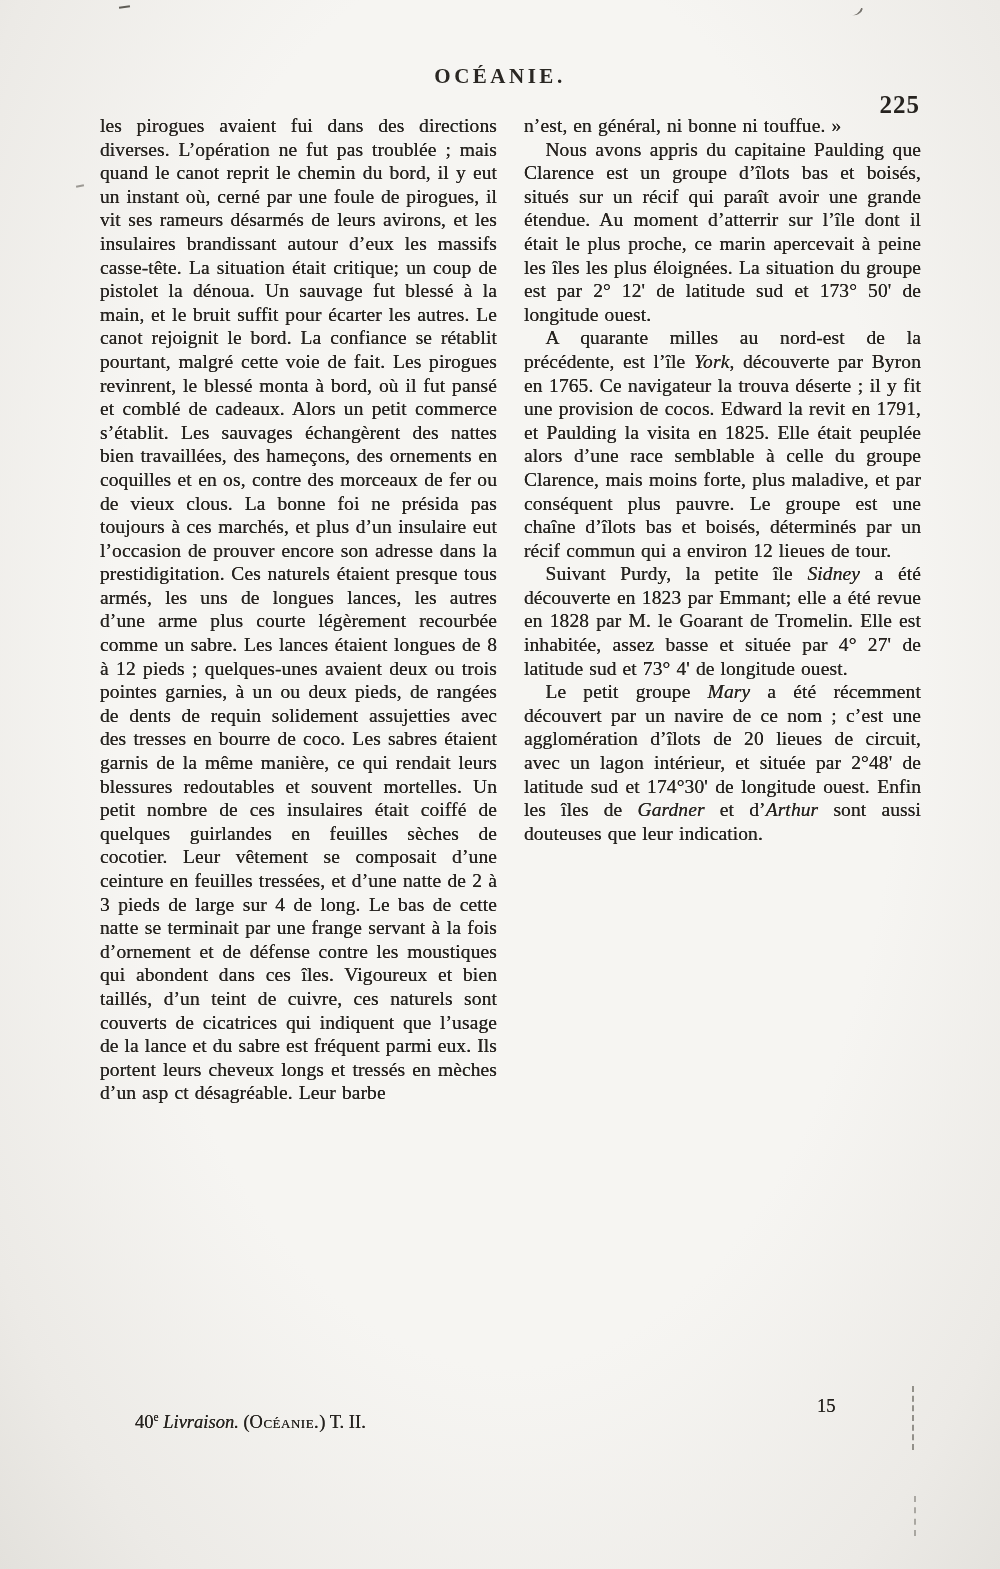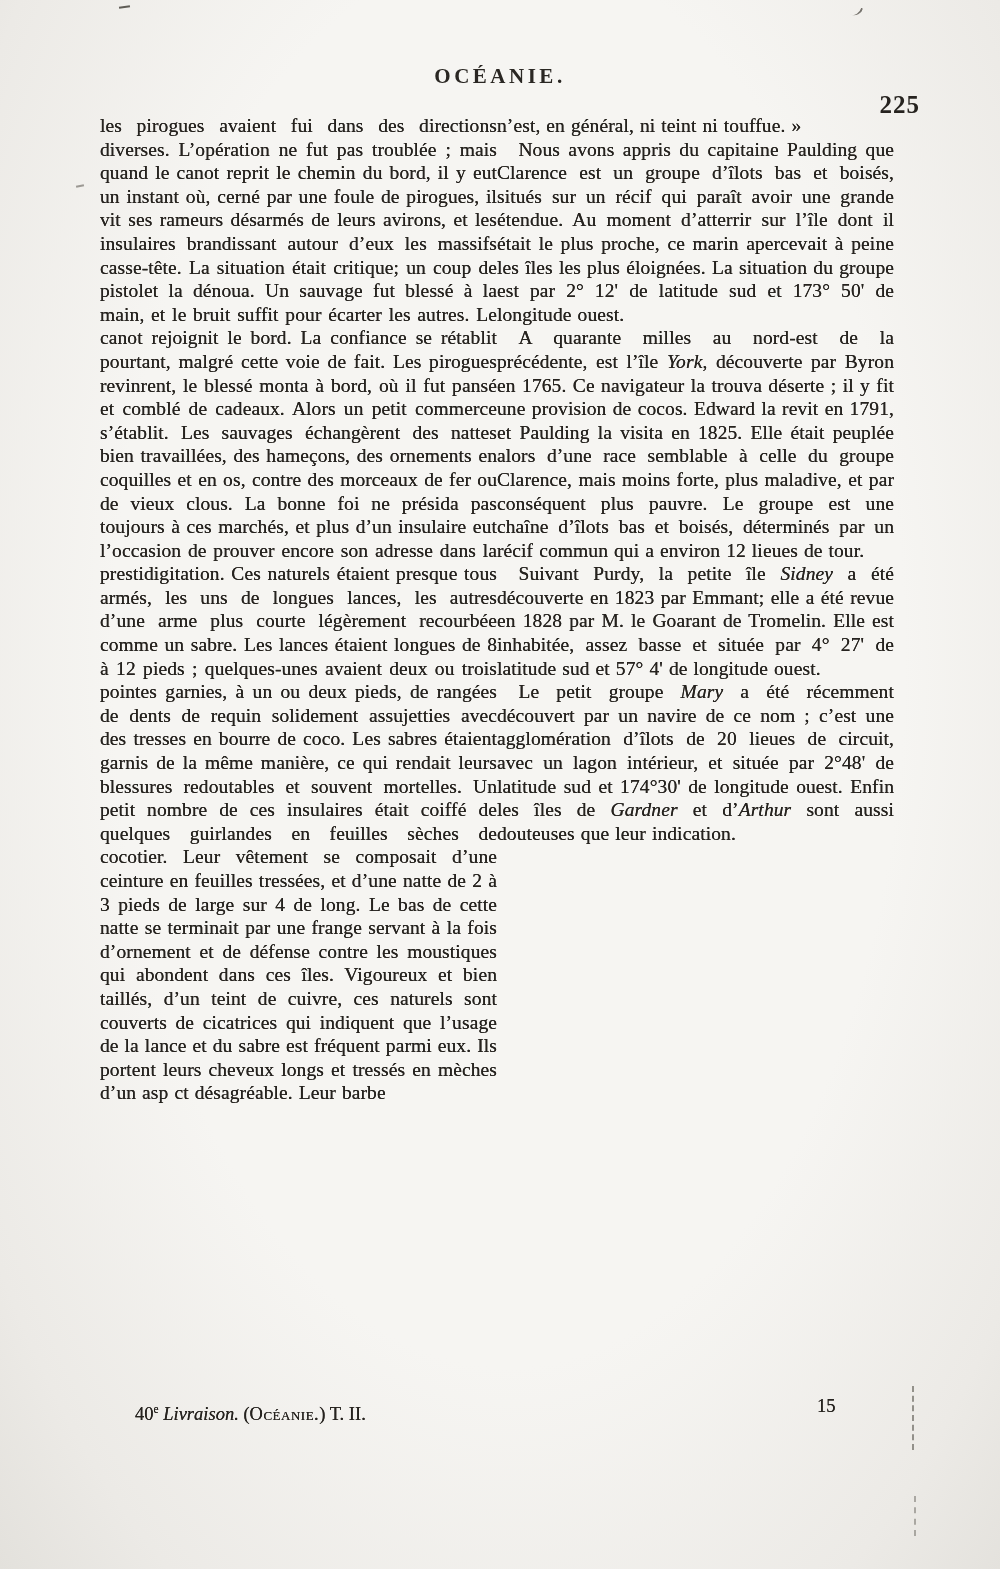--- a/index.html
+++ b/index.html
@@ -42,20 +42,21 @@
     font-weight: 700;
     letter-spacing: 1px;
     margin-top: 24px;
   }
   .columns {
     position: absolute;
     top: 114px;
     left: 100px;
     width: 822px;
     display: flex;
+    gap: 27px;
   }
   .column {
     width: 397px;
     font-size: 19.5px;
     line-height: 23.6px;
     text-align: justify;
     word-spacing: 1px;
     letter-spacing: 0.1px;
     hyphens: auto;
     -webkit-hyphens: auto;
@@ -75,21 +76,21 @@
     top: 1396px;
     left: 0;
     width: 1000px;
     height: 30px;
     font-size: 18.5px;
     text-shadow: 0 0 0.3px currentColor;
   }
   .imprint {
     position: absolute;
     left: 135px;
-    top: 8px;
+    top: 16px;
   }
   .page-number-bottom {
     position: absolute;
     left: 817px;
     top: 0;
     font-weight: 400;
   }
   
   .artifact { position: absolute; pointer-events: none; }
   .art-dash-topleft {
@@ -123,24 +124,24 @@
   <div class="header">
     <span class="running-title">OCÉANIE.</span>
     <span class="page-number-top">225</span>
   </div>
 
   <div class="columns">
     <div class="column column-left">
         <p class="para"><span>les pirogues avaient fui dans des directions diverses. L’opération ne fut pas troublée ; mais quand le canot reprit le chemin du bord, il y eut un instant où, cerné par une foule de pirogues, il vit ses rameurs désarmés de leurs avirons, et les insulaires brandissant autour d’eux les massifs casse-tête. La situation était critique; un coup de pistolet la dénoua. Un sauvage fut blessé à la main, et le bruit suffit pour écarter les autres. Le canot rejoignit le bord. La confiance se rétablit pourtant, malgré cette voie de fait. Les pirogues revinrent, le blessé monta à bord, où il fut pansé et comblé de cadeaux. Alors un petit commerce s’établit. Les sauvages échangèrent des nattes bien travaillées, des hameçons, des ornements en coquilles et en os, contre des morceaux de fer ou de vieux clous. La bonne foi ne présida pas toujours à ces marchés, et plus d’un insulaire eut l’occasion de prouver encore son adresse dans la prestidigitation. Ces naturels étaient presque tous armés, les uns de longues lances, les autres d’une arme plus courte légèrement recourbée comme un sabre. Les lances étaient longues de 8 à 12 pieds ; quelques-unes avaient deux ou trois pointes garnies, à un ou deux pieds, de rangées de dents de requin solidement assujetties avec des tresses en bourre de coco. Les sabres étaient garnis de la même manière, ce qui rendait leurs blessures redoutables et souvent mortelles. Un petit nombre de ces insulaires était coiffé de quelques guirlandes en feuilles sèches de cocotier. Leur vêtement se composait d’une ceinture en feuilles tressées, et d’une natte de 2 à 3 pieds de large sur 4 de long. Le bas de cette natte se terminait par une frange servant à la fois d’ornement et de défense contre les moustiques qui abondent dans ces îles. Vigoureux et bien taillés, d’un teint de cuivre, ces naturels sont couverts de cicatrices qui indiquent que l’usage de la lance et du sabre est fréquent parmi eux. Ils portent leurs cheveux longs et tressés en mèches d’un asp ct désagréable. Leur barbe</span></p>
       </div>
     <div class="column column-right">
-        <p class="para"><span>n’est, en général, ni teint ni touffue. »</span></p>
+        <p class="para"><span>n’est, en général, ni bonne ni touffue. »</span></p>
         <p class="para indent"><span>Nous avons appris du capitaine Paulding que Clarence est un groupe d’îlots bas et boisés, situés sur un récif qui paraît avoir une grande étendue. Au moment d’atterrir sur l’île dont il était le plus proche, ce marin apercevait à peine les îles les plus éloignées. La situation du groupe est par 2° 12' de latitude sud et 173° 50' de longitude ouest.</span></p>
         <p class="para indent"><span>A quarante milles au nord-est de la précédente, est l’île </span><span class="seg-italic">York</span><span>, découverte par Byron en 1765. Ce navigateur la trouva déserte ; il y fit une provision de cocos. Edward la revit en 1791, et Paulding la visita en 1825. Elle était peuplée alors d’une race semblable à celle du groupe Clarence, mais moins forte, plus maladive, et par conséquent plus pauvre. Le groupe est une chaîne d’îlots bas et boisés, déterminés par un récif commun qui a environ 12 lieues de tour.</span></p>
-        <p class="para indent"><span>Suivant Purdy, la petite île </span><span class="seg-italic">Sidney</span><span> a été découverte en 1823 par Emmant; elle a été revue en 1828 par M. le Goarant de Tromelin. Elle est inhabitée, assez basse et située par 4° 27' de latitude sud et 57° 4' de longitude ouest.</span></p>
+        <p class="para indent"><span>Suivant Purdy, la petite île </span><span class="seg-italic">Sidney</span><span> a été découverte en 1823 par Emmant; elle a été revue en 1828 par M. le Goarant de Tromelin. Elle est inhabitée, assez basse et située par 4° 27' de latitude sud et 73° 4' de longitude ouest.</span></p>
         <p class="para indent"><span>Le petit groupe </span><span class="seg-italic">Mary</span><span> a été récemment découvert par un navire de ce nom ; c’est une agglomération d’îlots de 20 lieues de circuit, avec un lagon intérieur, et située par 2°48' de latitude sud et 174°30' de longitude ouest. Enfin les îles de </span><span class="seg-italic">Gardner</span><span> et d’</span><span class="seg-italic">Arthur</span><span> sont aussi douteuses que leur indication.</span></p>
       </div>
   </div>
 
   <div class="footer">
     <span class="imprint"><span>40</span><span class="seg-sup">e</span><span> </span><span class="seg-italic">Livraison.</span><span> (</span><span class="seg-smallcaps">Océanie.</span><span>) T. II.</span></span>
     <span class="page-number-bottom">15</span>
   </div>
 
   <div class="artifact art-dash-topleft"></div>

